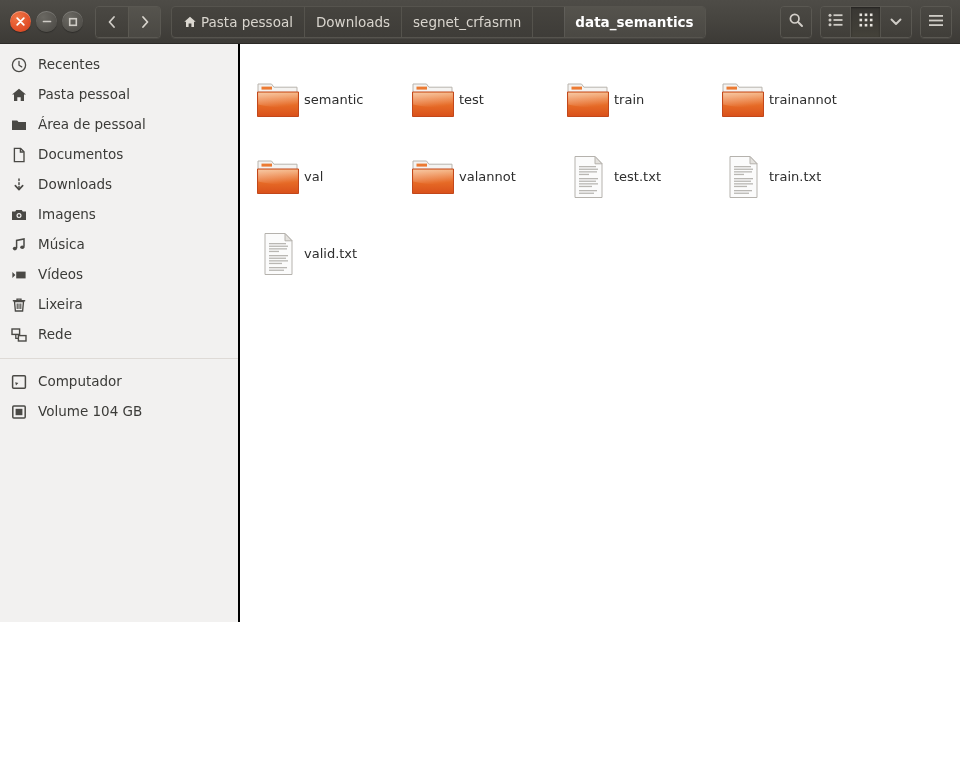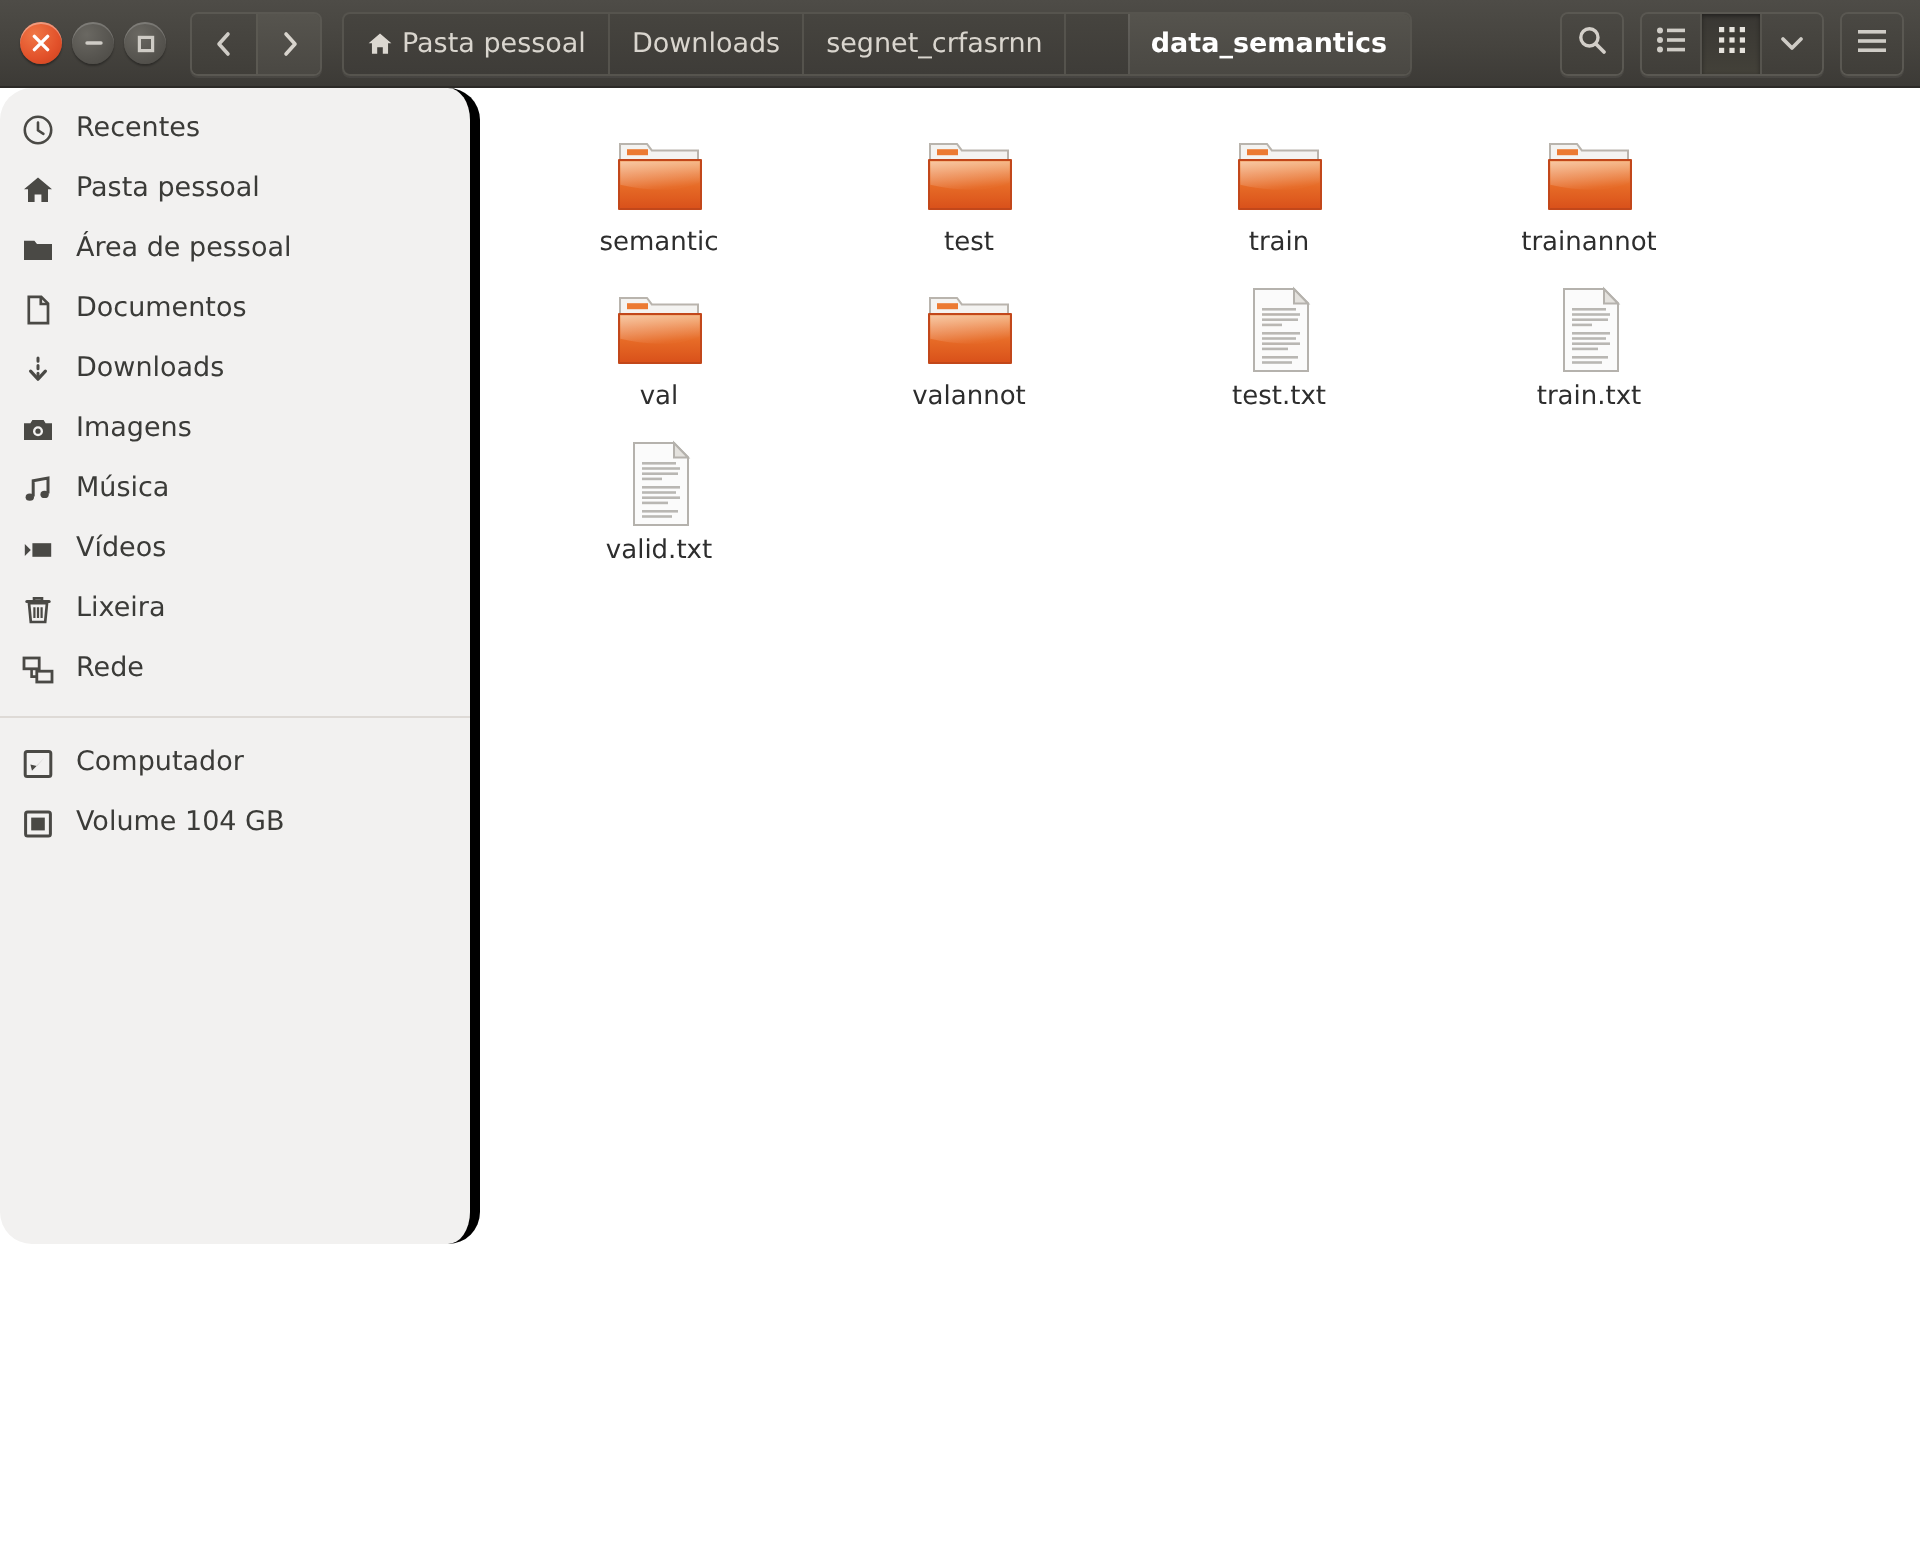--- a/index.html
+++ b/index.html
@@ -139,24 +139,23 @@
     display: flex;
     min-height: 0;
     background: #ffffff;
   }
 
   
   .sidebar {
     width: 240px;
     flex: 0 0 240px;
     background: #f2f1f0;
-    border-right: 5px solid #000000;
+    border-right: 2px solid #000000;
     padding-top: 6px;
     overflow: hidden;
-    border-radius: 16px;
   }
   .sb-item {
     height: 30px;
     display: flex;
     align-items: center;
     padding-left: 10px;
     gap: 10px;
     color: #3b3b38;
     font-size: 13.5px;
   }
@@ -183,21 +182,21 @@
   .grid {
     display: grid;
     grid-template-columns: repeat(5, 155px);
     padding: 14px 0 0 12px;
     row-gap: 0px;
   }
   .cell {
     width: 155px;
     height: 77px;
     display: flex;
-    flex-direction: column;
+    flex-direction: row;
     align-items: center;
     justify-content: flex-start;
     padding-top: 3px;
   }
   .cell-ico {
     width: 52px;
     height: 50px;
     display: flex;
     align-items: flex-end;
     justify-content: center;

